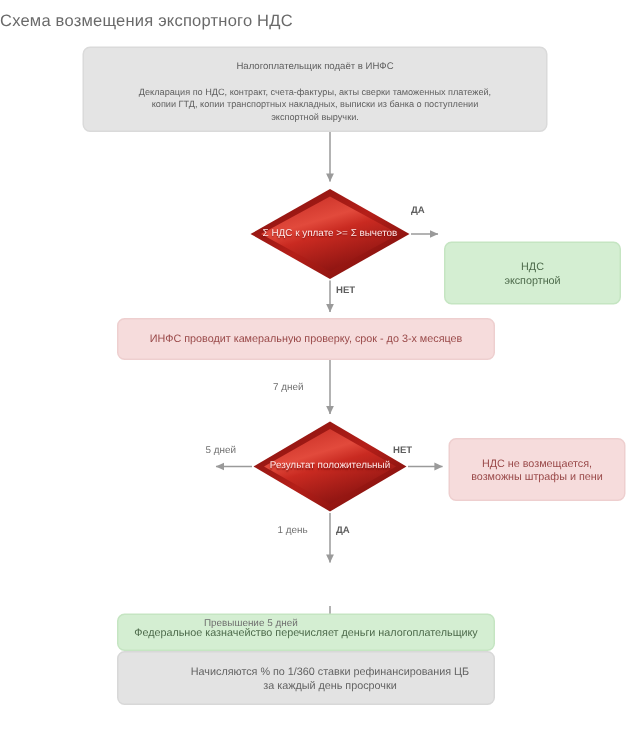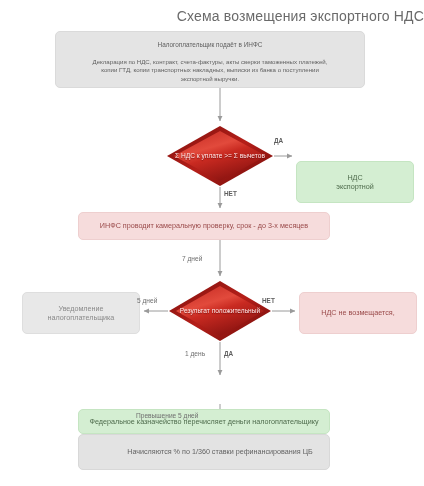--- a/index.html
+++ b/index.html
@@ -27,22 +27,22 @@
     width: 424px;
     height: 486px;
     pointer-events: none;
   }
 
   .title {
     position: absolute;
     left: 0;
     top: 8px;
     width: 424px;
-    text-align: right;
-    font-size: 14px;
+    text-align: left;
+    font-size: 11px;
     color: #6a6a6a;
     letter-spacing: .15px;
   }
 
   
   .node {
     position: absolute;
     box-sizing: border-box;
     border-radius: 5px;
     display: flex;
@@ -231,35 +231,33 @@
     <svg class="shape" viewBox="0 0 104 62" preserveAspectRatio="none">
       <polygon points="52,1 103,31 52,61 1,31" fill="url(#gradRedEdge)"></polygon>
       <polygon points="52,6 96,31 52,56 8,31" fill="url(#gradRed)"></polygon>
     </svg>
     <div class="dlabel">
       <span class="line">Результат</span>
       <span class="line">положительный</span>
     </div>
   </div>
 
-  <div class="node lightgray" id="node-notify">
-    <span class="line">Уведомление</span>
-    <span class="line">налогоплательщика</span>
-  </div>
 
   <div class="node pink" id="node-penalty">
     <span class="line">НДС не возмещается,</span>
+    <span class="line">возможны штрафы и пени</span>
   </div>
 
   <div class="node green" id="node-treasury">
     <span class="line">Федеральное казначейство перечисляет деньги налогоплательщику</span>
   </div>
 
   <div class="node gray" id="node-interest">
     <span class="line">Начисляются % по 1/360 ставки рефинансирования ЦБ</span>
+    <span class="line">за каждый день просрочки</span>
   </div>
 
   <div class="elabel bold" style="left:274px; top:137px;">ДА</div>
 
   <div class="elabel bold" style="left:224px; top:190px;">НЕТ</div>
 
   <div class="elabel" style="left:182px; top:255px;">7 дней</div>
 
   <div class="elabel" style="left:137px; top:297px;">5 дней</div>
 

